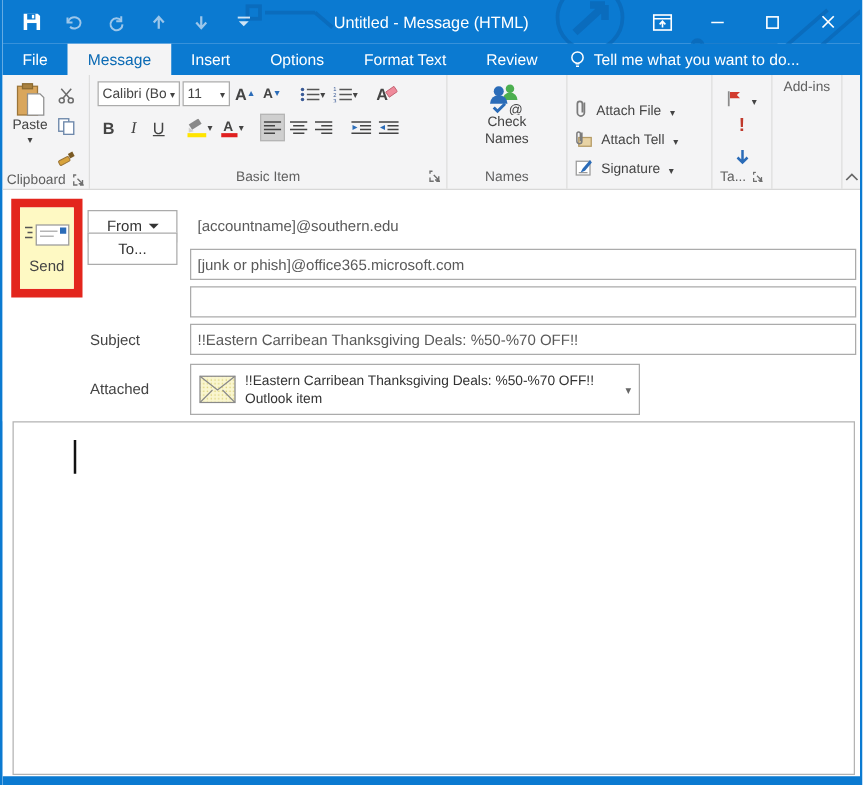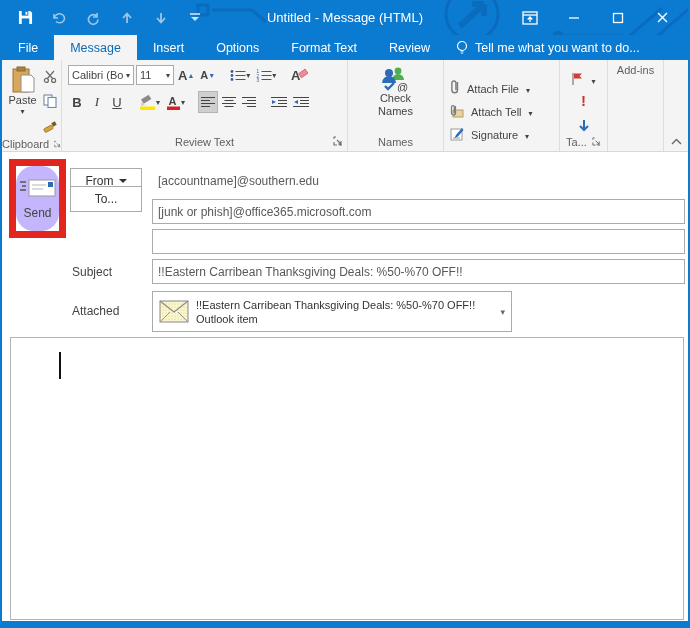--- a/index.html
+++ b/index.html
@@ -56,21 +56,21 @@
   .tbtn.pressed { background:#cfcfcf; border:1px solid #b5b5b5; }
   .stackbtn { display:flex; align-items:flex-end; gap:7px; height:22px; padding-left:4px; white-space:nowrap; }
   .launcher { width:10px; height:10px; }
   
   #composehead { position:absolute; left:0; top:152px; right:0; height:185px; background:#fff; }
   #send-annotation {
     position:absolute; left:7px; top:7px; width:57px; height:79px;
     border:7px solid #e3261d; display:flex; align-items:center; justify-content:center;
   }
   #send-btn { display:flex; flex-direction:column; align-items:center; gap:7px; width:100%; height:100%;
-              justify-content:center; background:#c4b5fd;border-radius:18px; }
+              justify-content:center; background:#fef9c3; }
   #send-btn span { font-size:12px; color:#444; }
   .fieldbtn {
     position:absolute; left:68px; width:72px; height:26px; background:#fff;
     border:1px solid #ababab; display:flex; align-items:center; justify-content:center;
     gap:5px; font-size:12px; color:#333;
   }
   .fieldbtn .dn { width:0; height:0; border-left:4px solid transparent; border-right:4px solid transparent;
                   border-top:4px solid #333; }
   .fieldinput {
     position:absolute; left:150px; width:533px; height:25px; border:1px solid #ababab;
@@ -194,21 +194,21 @@
       <div class="winctrl">
         <svg width="13" height="13" viewBox="0 0 13 13">
             <path d="M2 2 L11 11 M11 2 L2 11" stroke="#fff" stroke-width="1.4"></path>
           </svg>
       </div>
     </div>
   </div>
 
   <div id="ribbon">
 
-    <div class="rgroup" style="width:60px">
+    <div class="rgroup" style="width:70px">
       <div class="rgroup-body">
         <div class="bigbtn" style="width:40px">
           <svg width="24" height="28" viewBox="0 0 24 28">
             <rect x="2" y="3" width="16" height="23" fill="#d9a65c" stroke="#9a7437"></rect>
             <rect x="6" y="1" width="8" height="4" fill="#a9813f" stroke="#8a6a30"></rect>
             <path d="M10 9 h10 l3 3 v14 h-13 z" fill="#ffffff" stroke="#8f8f8f"></path>
           </svg>
           <span>Paste</span>
           <span class="caret">▾</span>
         </div>
@@ -339,21 +339,21 @@
             <svg width="16" height="12" viewBox="0 0 16 12">
                 <g stroke="#444" stroke-width="1.2">
                   <path d="M0 1.5 h16 M7 4.5 h9 M7 7.5 h9 M0 10.5 h16"></path>
                 </g>
                 <path d="M1 6 L5 4 v4 z" fill="#2b6cb8"></path>
               </svg>
           </span>
         </div>
       </div>
       <div class="rgroup-label">
-        <span>Review Text</span>
+        <span>Basic Item</span>
         <svg class="launcher" style="position:absolute;right:4px;bottom:5px;" viewBox="0 0 10 10" fill="none" stroke="#707070" stroke-width="1.1">
             <path d="M1 3 V1 H3 M1 6 v3 h3 M6 9 h3 M4 4 l4 4 M8 5 v3 h-3"></path>
           </svg>
       </div>
     </div>
 
     <div class="rgroup" style="width:96px">
       <div class="rgroup-body" style="justify-content:center;gap:2px;">
         <div class="bigbtn" style="width:44px">
           <svg width="30" height="26" viewBox="0 0 30 26">

